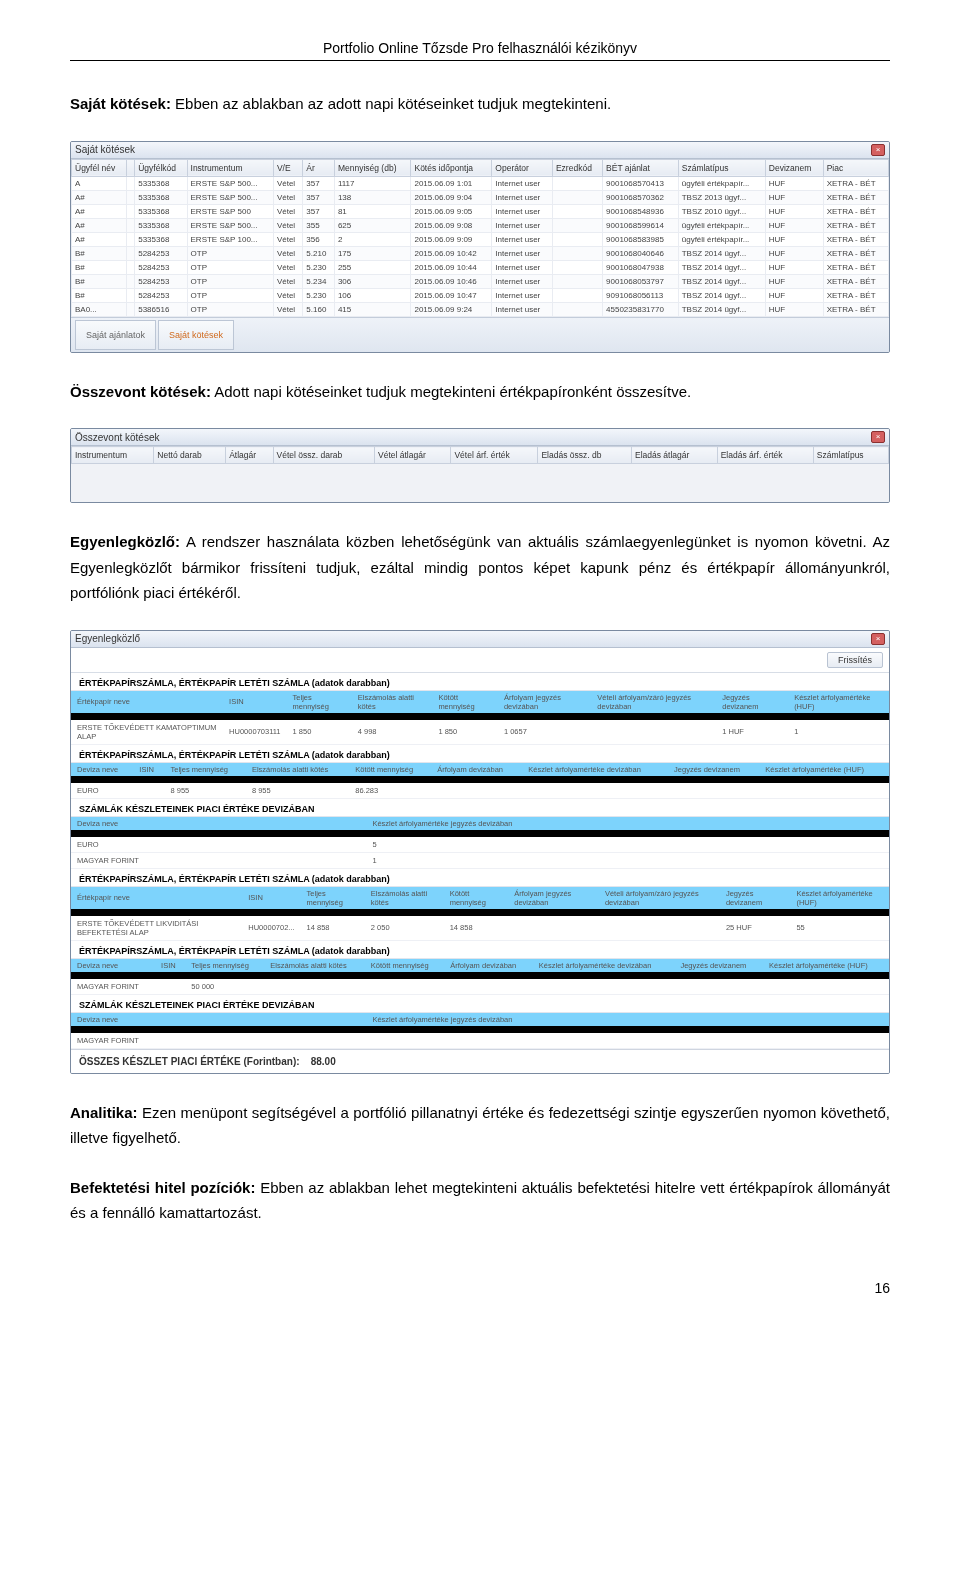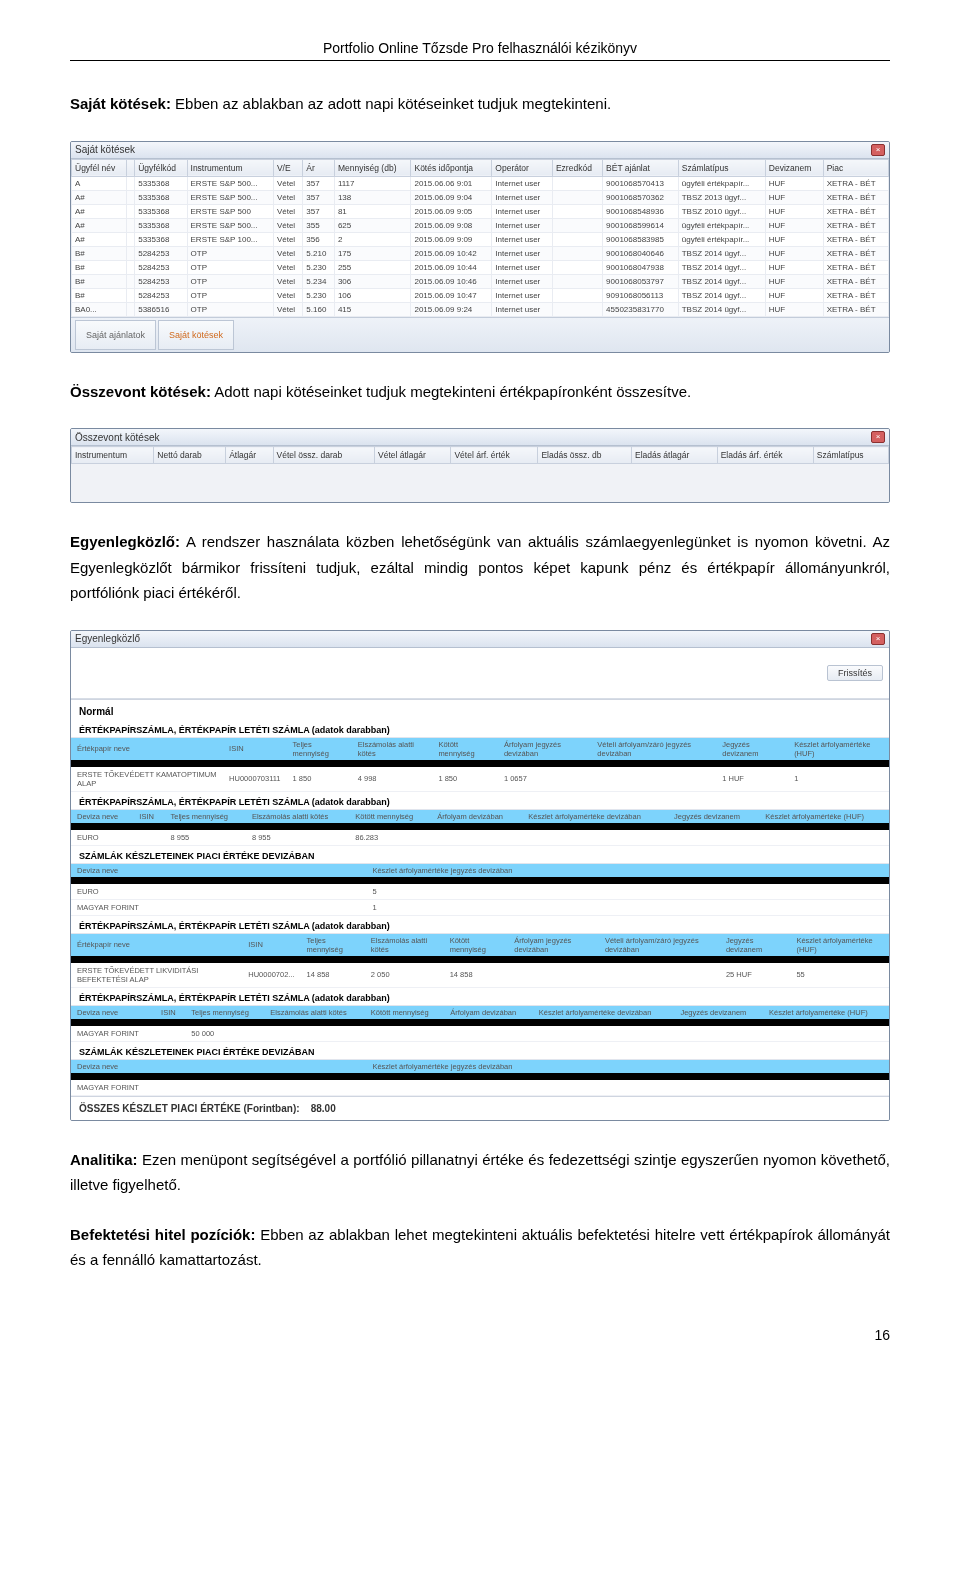--- a/index.html
+++ b/index.html
@@ -96,21 +96,21 @@
   .ossz-body {
     background: #f0f2f6;
     height: 38px;
   }
   .egy-panel {
     background: #fff;
     font-size: 9px;
   }
   .egy-toolbar {
     display: flex; justify-content: space-between; align-items: flex-start;
-    padding: 17px 6px;
+    padding: 4px 6px;
     border-bottom: 1px solid #d7dde6;
   }
   .egy-btn {
     background: linear-gradient(#fafbfd,#e7ecf3);
     border: 1px solid #b9c3d2;
     padding: 2px 10px;
     font-size: 9px;
     border-radius: 2px;
   }
   .egy-section-title {
@@ -192,21 +192,21 @@
         </thead>
       <tbody id="sk-body">
           <tr>
             <td>A</td>
             <td></td>
             <td>5335368</td>
             <td>ERSTE S&amp;P 500...</td>
             <td>Vétel</td>
             <td>357</td>
             <td>1117</td>
-            <td>2015.06.06 9:01</td>
+            <td>2015.06.09 1:01</td>
             <td>Internet user</td>
             <td></td>
             <td>9001068570413</td>
             <td>ügyféli értékpapír...</td>
             <td>HUF</td>
             <td>XETRA - BÉT</td>
           </tr>
           <tr>
             <td>A#</td>
             <td></td>
@@ -395,21 +395,20 @@
     <div class="win-titlebar">
       <span>Egyenlegközlő</span>
       <span class="win-close">×</span>
     </div>
     <div class="egy-panel">
       <div class="egy-toolbar">
         <span></span>
         <span class="egy-btn">Frissítés</span>
       </div>
 
-      <div class="egy-section-title">Normál</div>
 
       <div class="egy-group-label">ÉRTÉKPAPÍRSZÁMLA, ÉRTÉKPAPÍR LETÉTI SZÁMLA (adatok darabban)</div>
       <table class="egy">
           <thead>
             <tr id="egy1-head">
               <th>Értékpapír neve</th>
               <th>ISIN</th>
               <th>Teljes mennyiség</th>
               <th>Elszámolás alatti kötés</th>
               <th>Kötött mennyiség</th>

